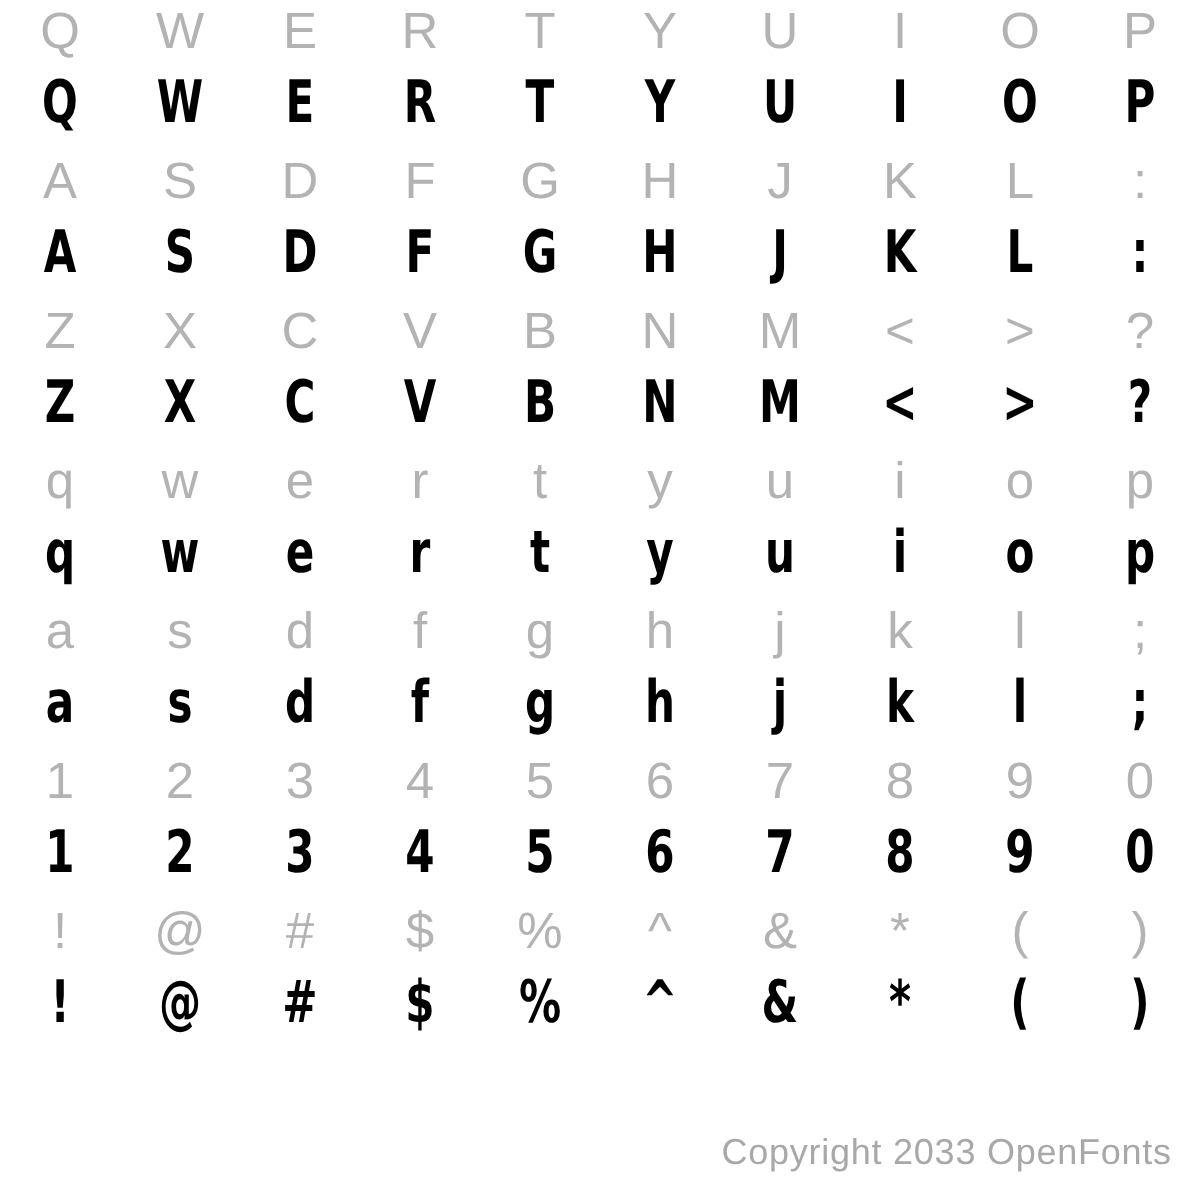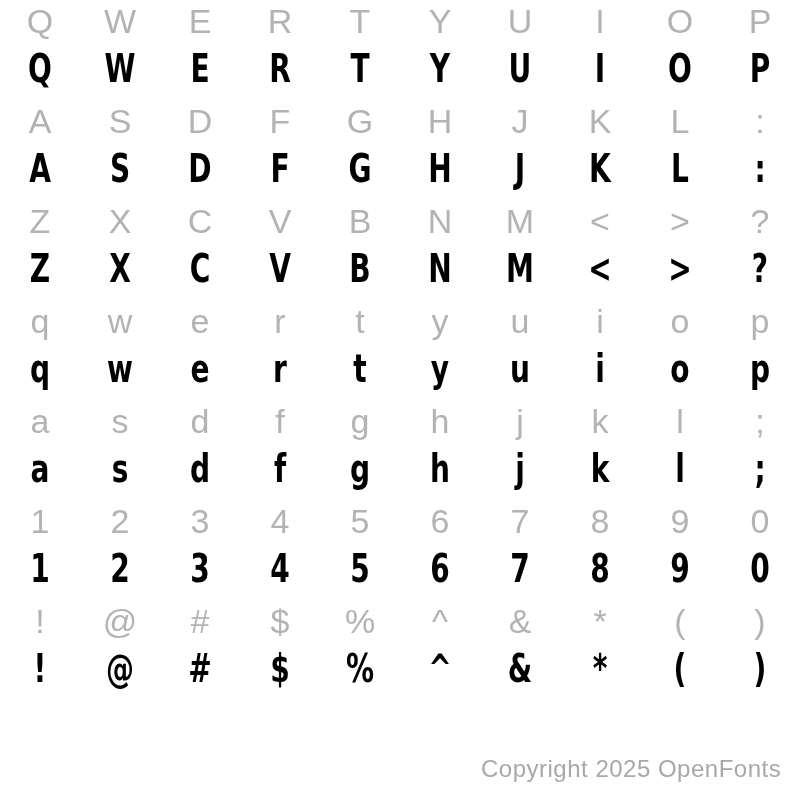--- a/index.html
+++ b/index.html
@@ -233,13 +233,13 @@
       <span class="cell">$</span>
       <span class="cell">%</span>
       <span class="cell">^</span>
       <span class="cell">&amp;</span>
       <span class="cell">*</span>
       <span class="cell">(</span>
       <span class="cell">)</span>
     </div>
   </div>
 
-<div class="copyright">Copyright 2025 OpenFonts</div>
+<div class="copyright">Copyright 2033 OpenFonts</div>
 
 </body></html>

